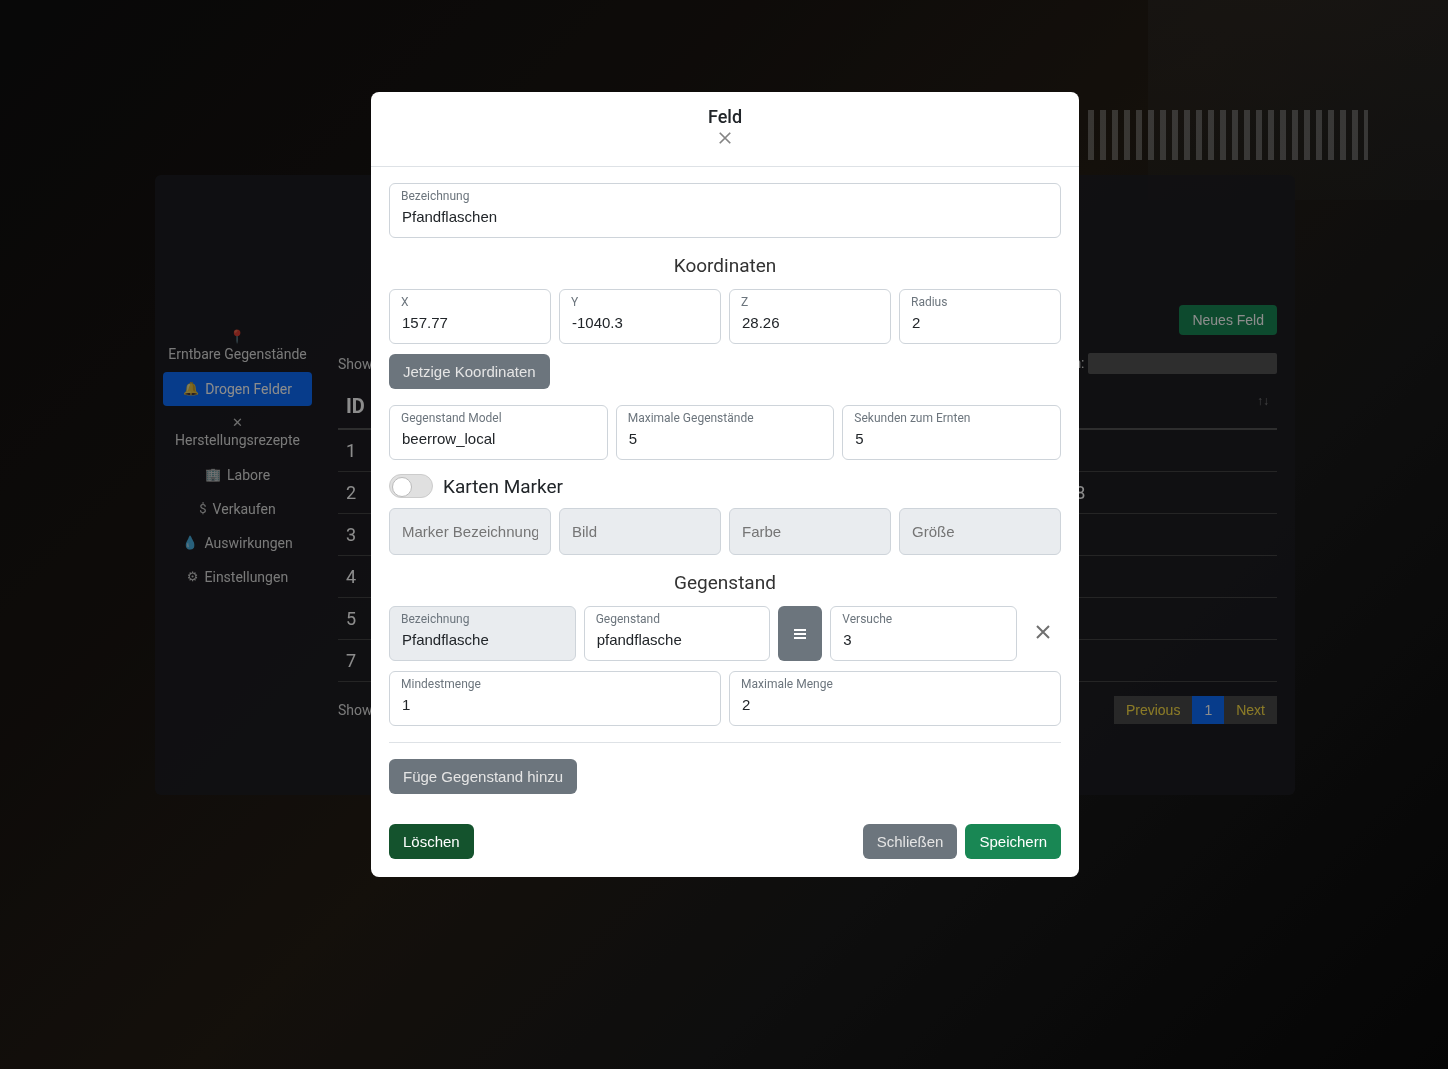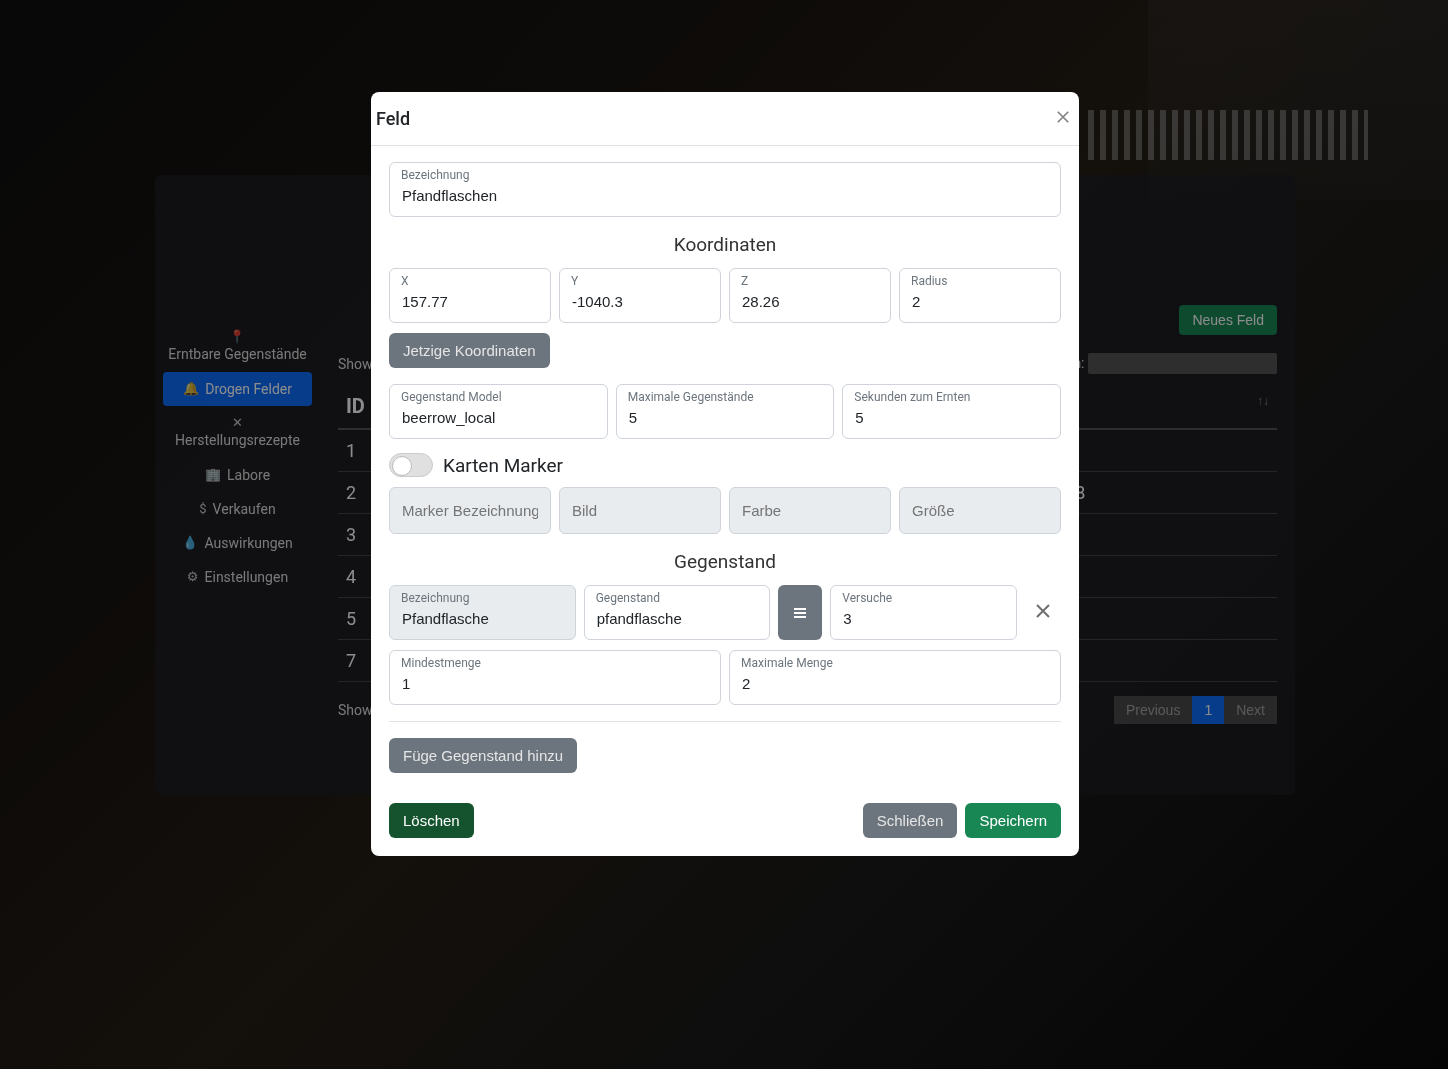--- a/index.html
+++ b/index.html
@@ -131,21 +131,21 @@
   display: flex;
   justify-content: space-between;
   align-items: center;
   margin-top: 14px;
   font-size: 14px;
   color: #ddd;
 }
 .pager { display: flex; }
 .pager button {
   background: #4a4a4a;
-  color: #a3a3a3;
+  color: #fde047;
   border: none;
   padding: 6px 12px;
   font-size: 14px;
   cursor: pointer;
 }
 .pager button.active { background: #0d6efd; color: #fff; }
 
 
 .modal-backdrop {
   position: absolute;
@@ -160,22 +160,23 @@
   width: 708px;
   background: #fff;
   border-radius: 8px;
   z-index: 10;
   color: #212529;
 }
 .modal-header {
   display: flex;
   justify-content: space-between;
   align-items: center;
-  padding: 14px 5px;
+  padding: 14px 18px;
   border-bottom: 1px solid #dee2e6;
+  flex-direction: column;
 }
 .modal-header h5 { font-size: 18px; font-weight: 500; }
 .modal-close {
   background: none;
   border: none;
   cursor: pointer;
   opacity: 0.6;
   padding: 4px;
 }
 .modal-close svg { width: 14px; height: 14px; }

